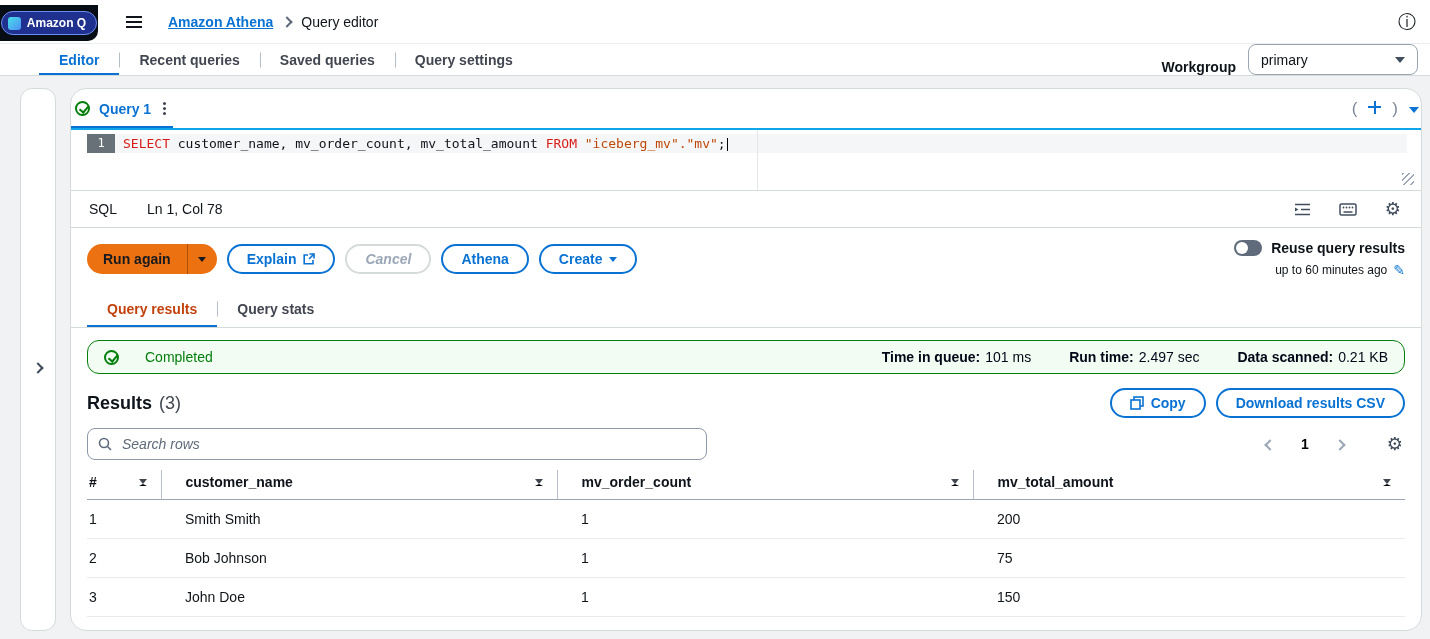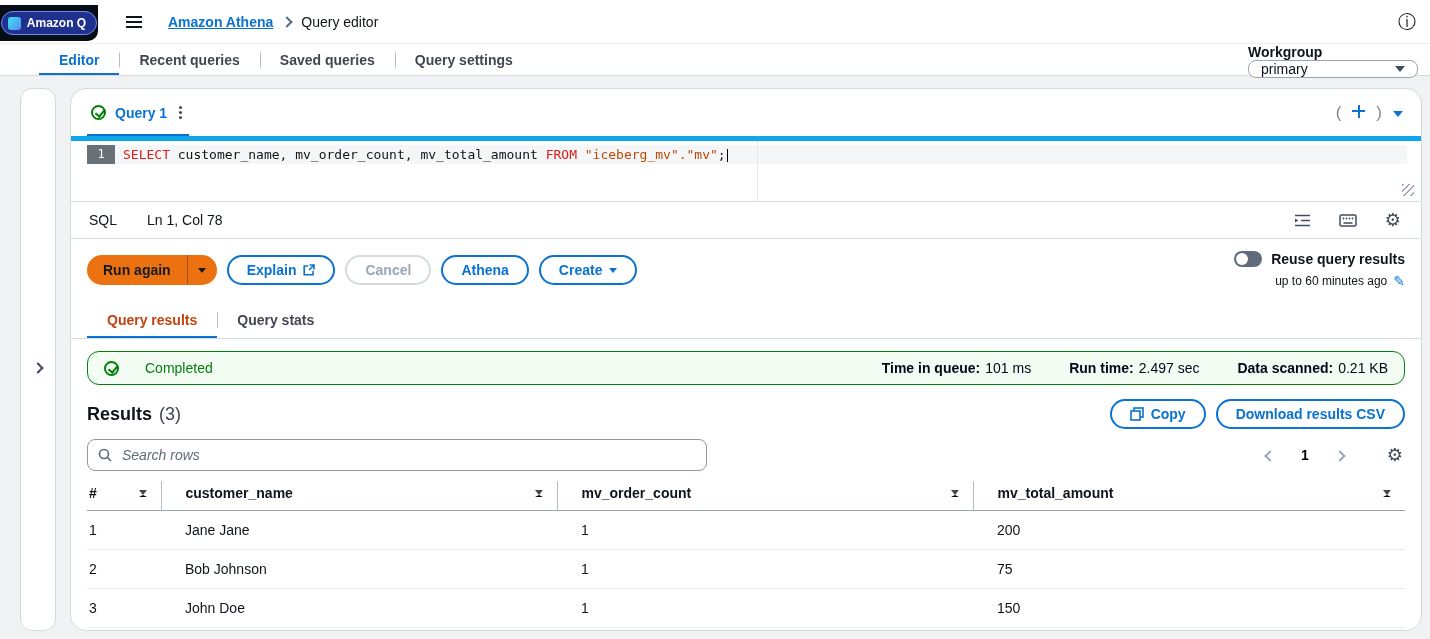--- a/index.html
+++ b/index.html
@@ -26,36 +26,36 @@
   .chev-right { transform:rotate(45deg); }
   .chev-left  { transform:rotate(225deg); }
   .info-icon { margin-left:auto; margin-right:14px; font-size:18px; color:#0f141a; cursor:pointer; line-height:1; }
   
   .tabsbar { height:32px; background:#fff; border-bottom:1px solid #d5dbdb; display:flex; align-items:stretch; padding-left:39px; }
   .tab { position:relative; display:flex; align-items:center; padding:0 20px; font-weight:bold; font-size:14px;
          color:#424650; background:none; border:none; cursor:pointer; font-family:inherit; }
   .tab:not(:first-child)::before { content:''; position:absolute; left:0; top:50%; transform:translateY(-50%);
          width:1px; height:15px; background:#b6bec9; }
   .tab.active { color:#0972d3; box-shadow:inset 0 -2px 0 #0972d3; }
-  .workgroup { margin-left:auto; display:flex; align-items:flex-start; gap:0; padding-right:12px;flex-direction:column; }
+  .workgroup { margin-left:auto; display:flex; align-items:flex-end; gap:12px; padding-right:12px; }
   .workgroup-label { font-weight:bold; }
   .select { width:170px; height:31px; border:1px solid #9aa5b1; border-radius:8px; background:#fff;
             display:flex; align-items:center; justify-content:space-between; padding:0 12px; cursor:pointer; }
   .caret-down { width:0; height:0; border-left:5px solid transparent; border-right:5px solid transparent;
                 border-top:6px solid currentColor; display:inline-block; }
   .select .caret-down { color:#414d5c; }
   
   .content { height:563px; display:flex; gap:14px; padding:12px 8px 8px 20px; }
   .mini-panel { width:36px; height:100%; background:#fff; border:1px solid #d5dbdb; border-radius:12px;
                 display:flex; justify-content:center; padding-top:16px; }
   .panel-chev { background:none; border:none; cursor:pointer; padding:4px; }
   .panel-chev .chev { border-color:#414d5c; }
   .card { flex:1; height:100%; background:#fff; border:1px solid #d5dbdb; border-radius:16px; overflow:hidden; }
   
-  .qtab-row { height:52px; display:flex; align-items:center; padding:0 16px; border-bottom:5px solid #0ea5e9; }
+  .qtab-row { height:41px; display:flex; align-items:center; padding:0 0; border-bottom:2px solid #0ea5e9; }
   .qtab { display:flex; align-items:center; gap:9px; height:100%; padding:0 4px;
           box-shadow:inset 0 -2px 0 #0972d3; cursor:pointer; }
   .qtab-label { color:#0972d3; font-weight:bold; }
   .icon-check { width:15px; height:15px; border:2px solid #037f0c; border-radius:50%; position:relative; display:inline-block; }
   .icon-check::after { content:''; position:absolute; left:3.5px; top:1px; width:4px; height:7px;
                        border-right:2px solid #037f0c; border-bottom:2px solid #037f0c; transform:rotate(40deg); }
   .kebab { display:inline-flex; flex-direction:column; gap:2px; background:none; border:none; cursor:pointer; padding:3px; }
   .kebab i { width:3px; height:3px; border-radius:50%; background:#424650; }
   .qtab-controls { margin-left:auto; display:flex; align-items:center; gap:9px; }
   .paren { color:#7d8998; font-size:17px; }
@@ -81,21 +81,21 @@
   .ed-status { height:38px; border-top:1px solid #d5dbdb; border-bottom:1px solid #d5dbdb;
                display:flex; align-items:center; gap:30px; padding:0 18px; }
   .ed-icons { margin-left:auto; display:flex; align-items:center; gap:24px; }
   .icon-btn { background:none; border:none; cursor:pointer; padding:2px; color:#414d5c; display:inline-flex; align-items:center; }
   .gear-glyph { font-size:18px; line-height:1; }
   
   .actions { padding:12px 16px; display:flex; align-items:center; gap:10px; }
   .btn { height:30px; border-radius:16px; font-weight:bold; font-size:14px; font-family:inherit;
          display:inline-flex; align-items:center; gap:7px; padding:0 18px;
          background:#fff; border:2px solid #0972d3; color:#0972d3; cursor:pointer; }
-  .btn-disabled { border-color:#d5dbdb; color:#9ba7b6; cursor:default; }
+  .btn-disabled { border-color:#d5dbdb; color:#9ba7b6; cursor:default;font-style:italic; }
   .run-group { display:inline-flex; background:#ec7211; border-radius:16px; overflow:hidden;
                color:#16191f; font-weight:bold; }
   .run-main { padding:0 16px; height:30px; display:flex; align-items:center; background:none; border:none;
               color:inherit; font:inherit; font-weight:bold; cursor:pointer; }
   .run-caret { width:30px; height:30px; border:none; border-left:1px solid rgba(0,0,0,.28); background:none;
                display:flex; align-items:center; justify-content:center; cursor:pointer; color:#16191f; }
   .run-caret .caret-down { border-top-width:5px; border-left-width:4px; border-right-width:4px; }
   .btn .caret-down { border-top-width:5px; border-left-width:4px; border-right-width:4px; }
   .reuse { margin-left:auto; display:flex; flex-direction:column; align-items:flex-end; gap:6px; }
   .reuse-row1 { display:flex; align-items:center; gap:9px; }
@@ -375,21 +375,21 @@
               <div class="th-inner">
                 <span>mv_total_amount</span>
                 <button class="sort-caret"></button>
               </div>
             </th>
         </tr>
       </thead>
       <tbody>
         <tr>
           <td class="first-col">1</td>
-          <td class="pad">Jane Jane</td>
+          <td class="pad">Smith Smith</td>
           <td class="pad">1</td>
           <td class="pad">200</td>
         </tr>
         <tr>
           <td class="first-col">2</td>
           <td class="pad">Bob Johnson</td>
           <td class="pad">1</td>
           <td class="pad">75</td>
         </tr>
         <tr>

